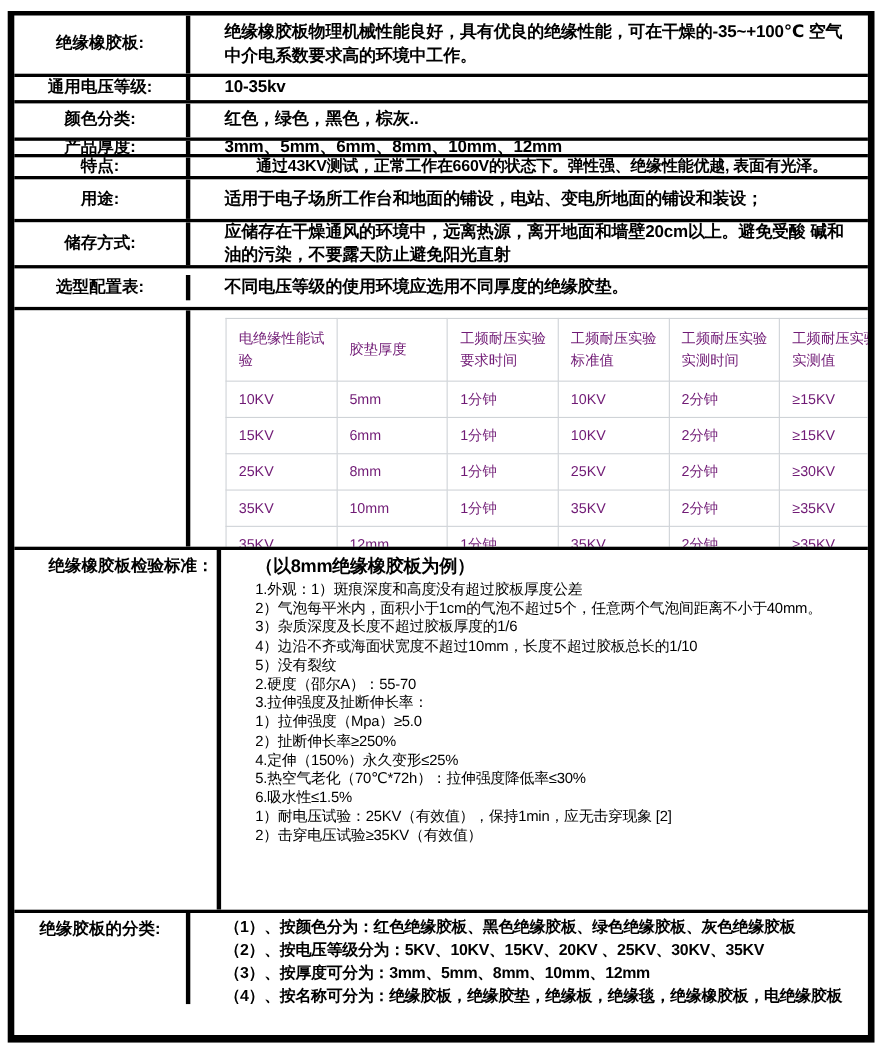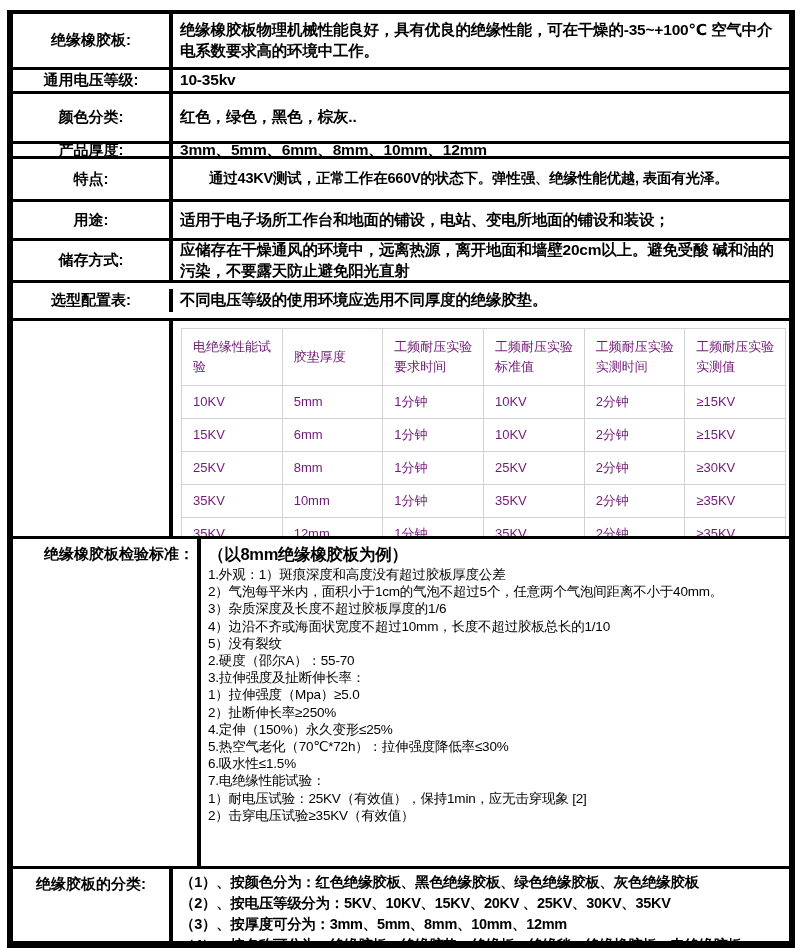--- a/index.html
+++ b/index.html
@@ -11,21 +11,21 @@
     overflow: hidden;
   }
   .sheet {
     margin: 10px 5px 0 7px;
     width: 788px; height: 938px;
     border-style: solid; border-color: #000;
     border-width: 4px 6px 7px 6px;
     background: #fff;
     display: flex; flex-direction: column;
   }
-  .row { display: flex; flex-shrink: 0; overflow: hidden; }
+  .row { display: flex; flex-shrink: 0; overflow: hidden; gap: 24px; }
   .row + .row { border-top: 3px solid #000; }
   .label-cell {
     width: 160px; flex: 0 0 160px;
     border-right: 4px solid #000;
     display: flex; align-items: center; justify-content: center;
     text-align: center;
     font-size: 15px; font-weight: 700;
     padding: 2px 1px;
     line-height: 1.25;
   }
@@ -33,23 +33,23 @@
     flex: 1 1 auto;
     display: flex; flex-direction: column; justify-content: center;
     padding: 2px 8px 2px 7px;
     font-size: 15.5px; font-weight: 600;
     line-height: 1.35;
     letter-spacing: -0.2px;
   }
   
   .r1  { height: 53px; }
   .r2  { height: 24px; }
-  .r3  { height: 50px; justify-content: center; }
+  .r3  { height: 34px; justify-content: center; }
   .r4  { height: 15px; }
-  .r5  { height: 43px; }
+  .r5  { height: 20px; }
   .r6  { height: 39px; }
   .r7  { height: 42px; }
   .r8  { height: 38px; align-items: center; }
   .r9  { height: 218px; }
   .r10 { height: 330px; padding-left: 28px; }
   .r11 { height: 86px; }
   .r5 .value-cell { font-size: 14.5px; padding-left: 36px; }
   .top-label { align-items: flex-start; padding-top: 6px; }
   .top-value { justify-content: flex-start; padding-top: 3px; }
 
@@ -213,21 +213,20 @@
       <div class="inspect-line">3）杂质深度及长度不超过胶板厚度的1/6</div>
       <div class="inspect-line">4）边沿不齐或海面状宽度不超过10mm，长度不超过胶板总长的1/10</div>
       <div class="inspect-line">5）没有裂纹</div>
       <div class="inspect-line">2.硬度（邵尔A）：55-70</div>
       <div class="inspect-line">3.拉伸强度及扯断伸长率：</div>
       <div class="inspect-line">1）拉伸强度（Mpa）≥5.0</div>
       <div class="inspect-line">2）扯断伸长率≥250%</div>
       <div class="inspect-line">4.定伸（150%）永久变形≤25%</div>
       <div class="inspect-line">5.热空气老化（70℃*72h）：拉伸强度降低率≤30%</div>
       <div class="inspect-line">6.吸水性≤1.5%</div>
-      <div class="inspect-line">7.电绝缘性能试验：</div>
       <div class="inspect-line">1）耐电压试验：25KV（有效值），保持1min，应无击穿现象 [2]</div>
       <div class="inspect-line">2）击穿电压试验≥35KV（有效值）</div>
     </div>
   </div>
 
   <div class="row r11">
     <div class="label-cell top-label">绝缘胶板的分类:</div>
     <div class="value-cell top-value">
       <div class="class-line">（1）、按颜色分为：红色绝缘胶板、黑色绝缘胶板、绿色绝缘胶板、灰色绝缘胶板</div>
       <div class="class-line">（2）、按电压等级分为：5KV、10KV、15KV、20KV 、25KV、30KV、35KV</div>

